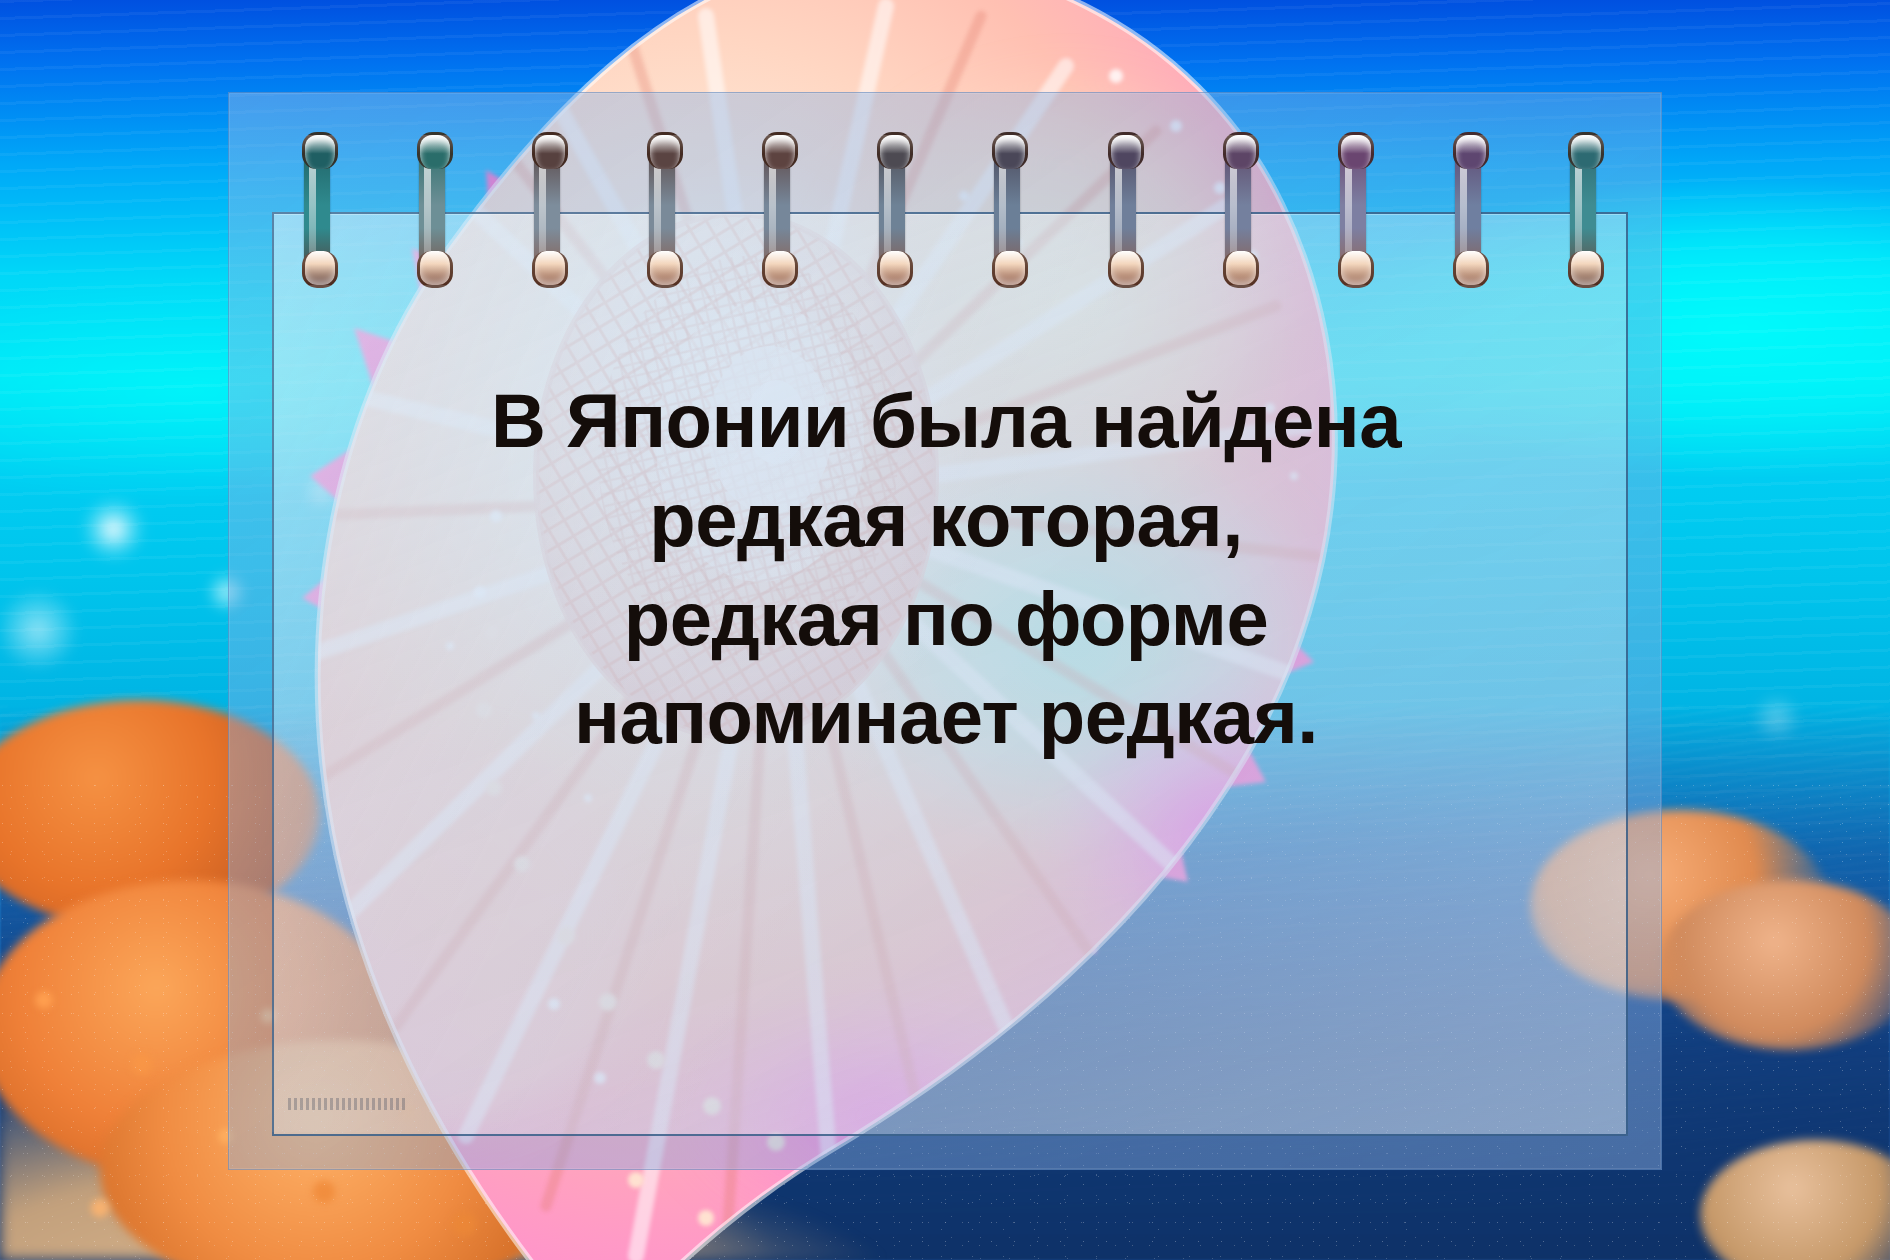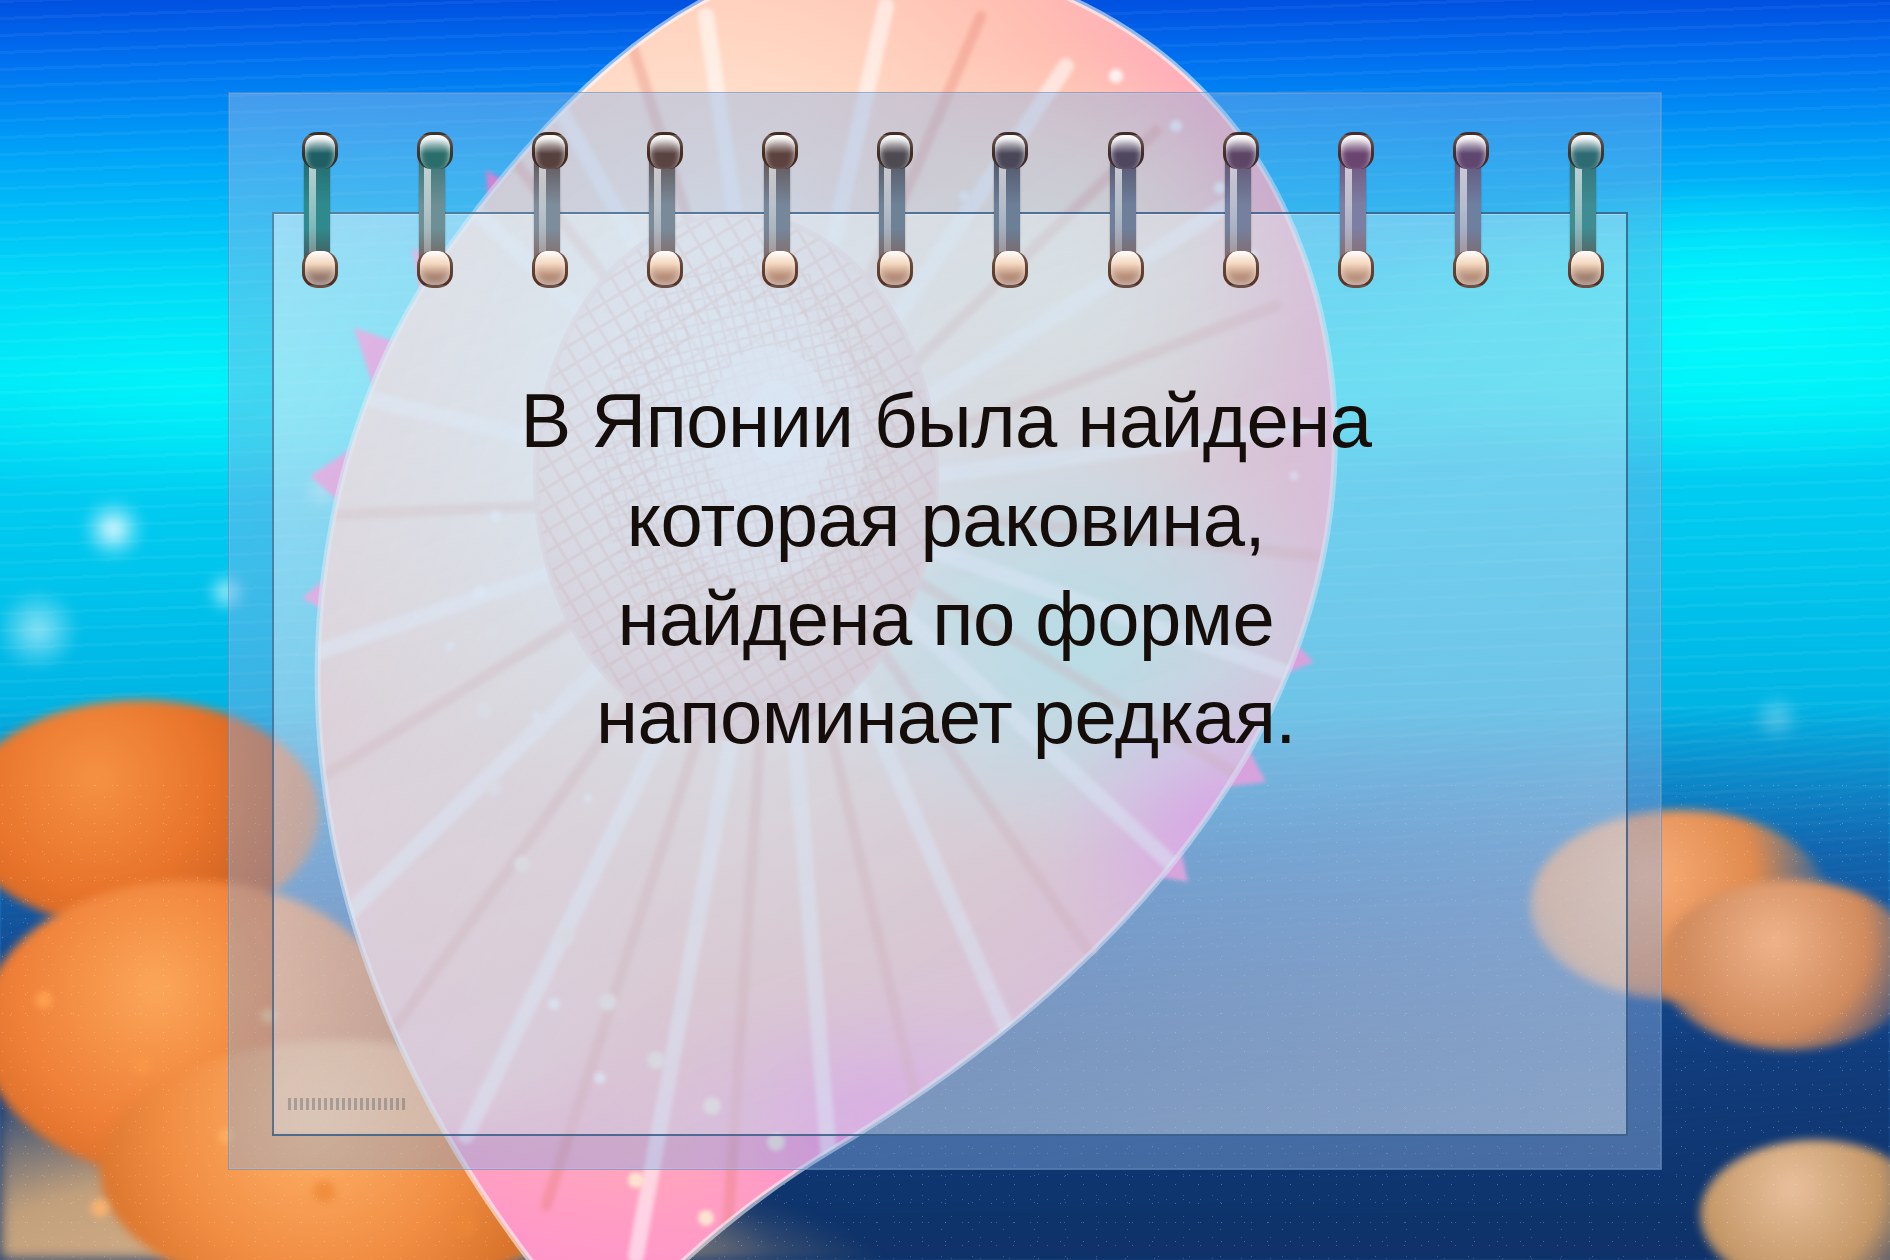--- a/index.html
+++ b/index.html
@@ -191,21 +191,21 @@
     background:linear-gradient(180deg,rgba(255,255,255,.75),rgba(255,255,255,.18));
   }
 
   
   #fact-text{
     position:absolute;
     left:296px; top:372px;
     width:1300px;
     text-align:center;
     color:#140d0a;
-    font-weight:normal;
+    font-weight:bold;
     font-size:76px;
     line-height:1.30;
     letter-spacing:-0.5px;
     font-stretch:condensed;
     z-index:6;
   }
   #fact-text .line{display:block;white-space:nowrap;}
 
   
   #sheen{
@@ -530,18 +530,18 @@
       <div class="ring">
         <div class="barrel" style="background: linear-gradient(rgb(45, 106, 114) 0%, rgb(63, 140, 146) 46%, rgb(63, 140, 146) 62%, rgb(106, 68, 56) 100%);"></div>
         <div class="hilite"></div>
         <div class="cap-top" style="background: linear-gradient(rgb(255, 255, 255) 0%, rgb(45, 106, 114) 55%, rgb(45, 106, 114) 100%);"></div>
         <div class="cap-bot" style="background: linear-gradient(0deg, rgb(106, 68, 56) 0%, rgb(243, 214, 189) 62%, rgb(255, 255, 255) 100%);"></div>
       </div>
     </div>
 
   <div id="fact-text">
     <span class="line">В Японии была найдена</span>
-    <span class="line">которая раковина,</span>
-    <span class="line">найдена по форме</span>
+    <span class="line">редкая которая,</span>
+    <span class="line">редкая по форме</span>
     <span class="line">напоминает редкая.</span>
   </div>
 
 </div>
 
 </body></html>

